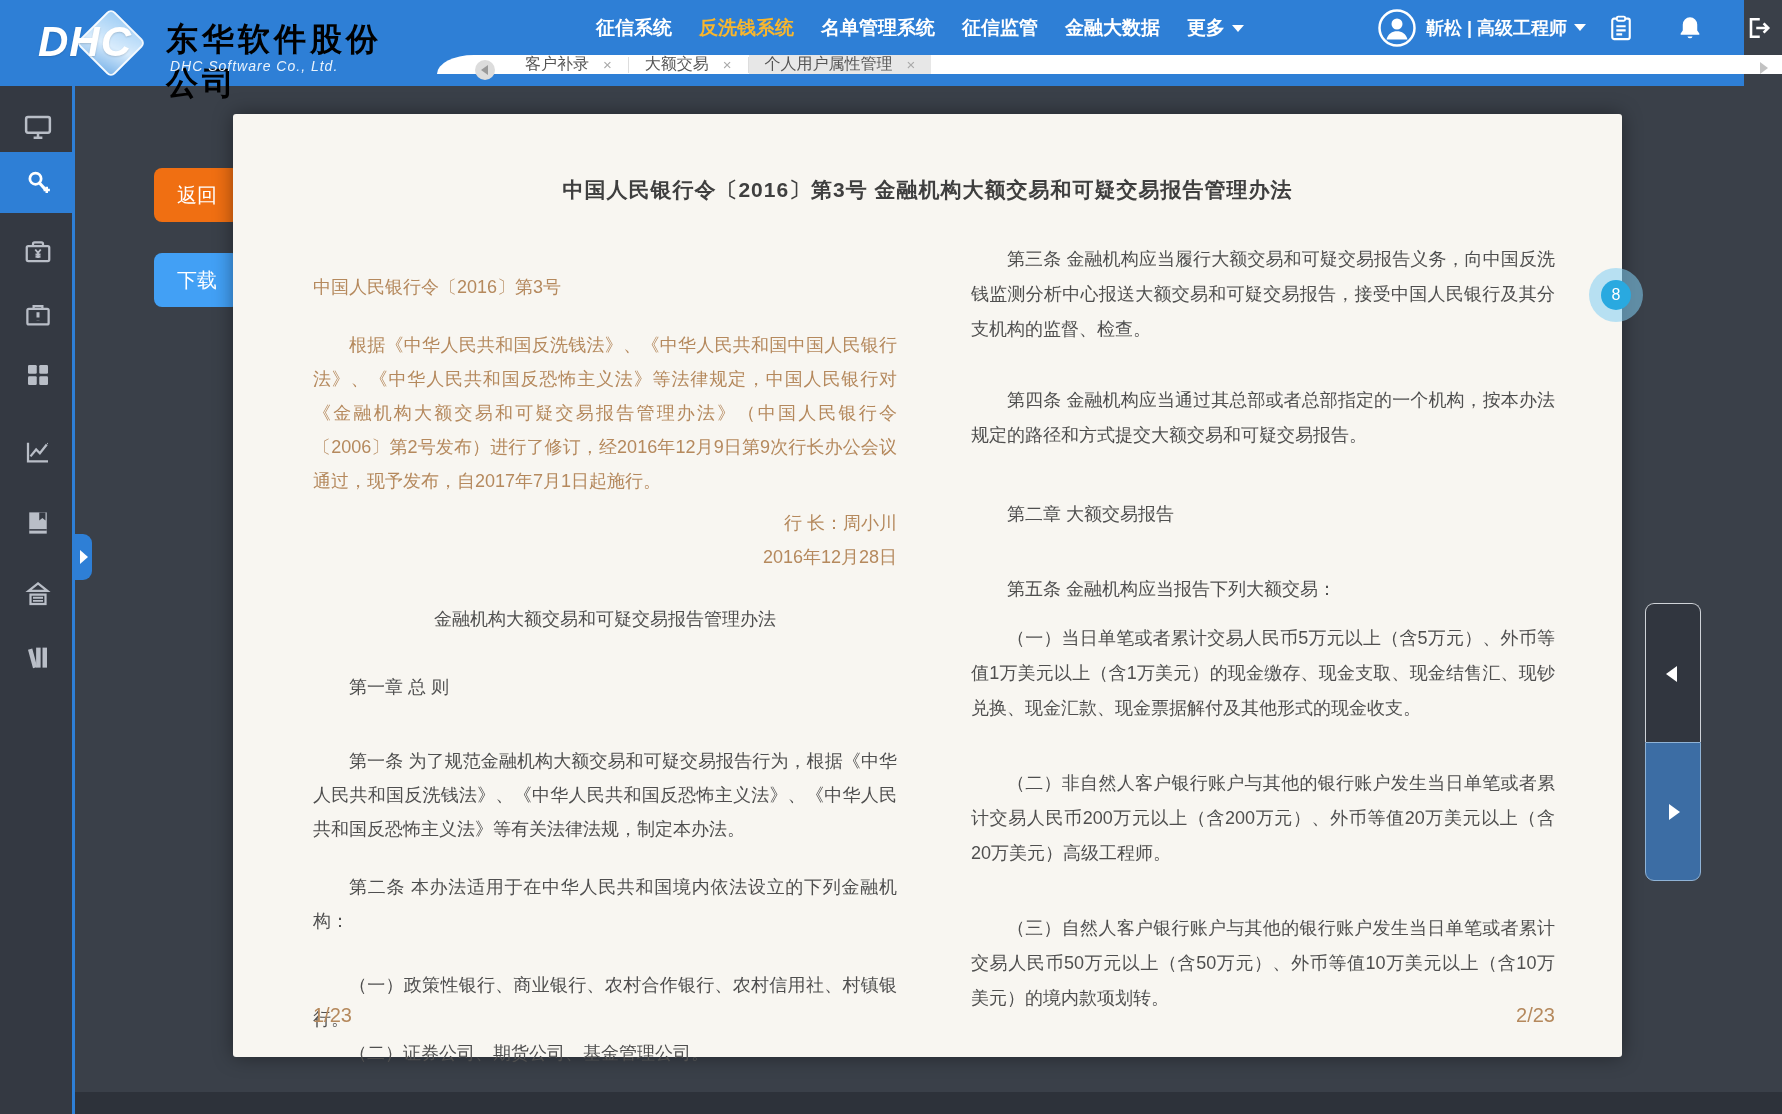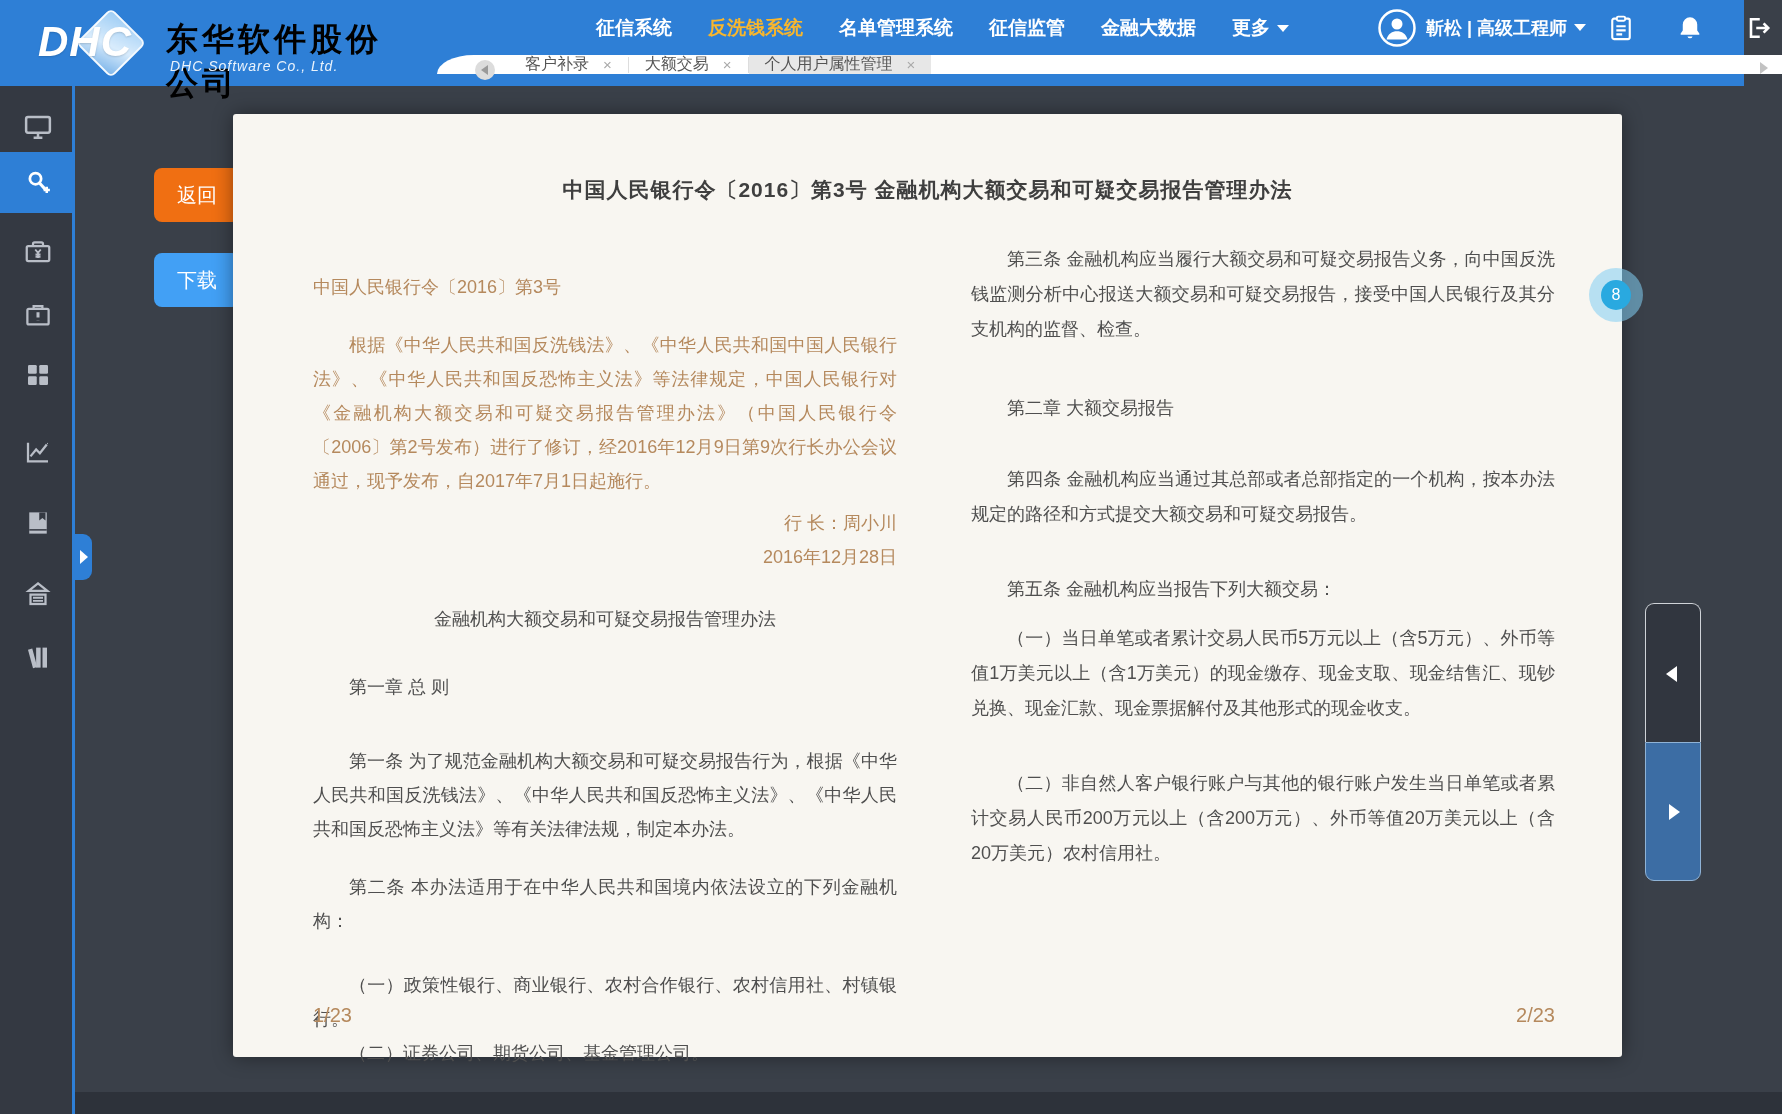--- a/index.html
+++ b/index.html
@@ -20,21 +20,21 @@
     transform:rotate(45deg); border-radius:6px;
   }
   .dhc-text {
     position:absolute; left:8px; top:12px; width:160px;
     font-style:italic; font-weight:900; font-size:42px; color:#fff; letter-spacing:1px;
     text-shadow:0 1px 2px rgba(0,0,0,.15);
   }
   .company { position:absolute; left:136px; top:12px; font-size:32px; font-weight:bold; color:#000000; letter-spacing:4px; }
   .company-sub { position:absolute; left:140px; top:52px; font-size:14px; font-style:italic; color:#eaf3fc; letter-spacing:1px; }
 
-  .nav { position:absolute; left:596px; top:0; height:55px; display:flex; align-items:center; gap:36px; }
+  .nav { position:absolute; left:596px; top:0; height:55px; display:flex; align-items:center; gap:27px; }
   .nav-item { font-size:19px; color:#fff; font-weight:bold; cursor:pointer; white-space:nowrap; }
   .nav-item.active { color:#f8b62d; }
   .caret { display:inline-block; width:0; height:0; border-left:6px solid transparent; border-right:6px solid transparent; border-top:7px solid #fff; margin-left:7px; vertical-align:middle; }
 
   .user-area { position:absolute; left:1378px; top:0; height:55px; display:flex; align-items:center; }
   .avatar { width:38px; height:38px; }
   .user-name { margin-left:10px; font-size:18px; font-weight:bold; color:#fff; white-space:nowrap; }
   .hdr-icon { position:absolute; top:14px; width:28px; height:28px; cursor:pointer; }
   .icon-clipboard { left:1607px; }
   .icon-bell { left:1676px; }
@@ -271,25 +271,26 @@
     <p class="ind m34">第一章 总 则</p>
     <p class="ind m40">第一条 为了规范金融机构大额交易和可疑交易报告行为，根据《中华人民共和国反洗钱法》、《中华人民共和国反恐怖主义法》、《中华人民共和国反恐怖主义法》等有关法律法规，制定本办法。</p>
     <p class="ind m24">第二条 本办法适用于在中华人民共和国境内依法设立的下列金融机构：</p>
     <p class="ind m30">（一）政策性银行、商业银行、农村合作银行、农村信用社、村镇银行。</p>
     <p class="ind m0">（二）证券公司、期货公司、基金管理公司。</p>
   </div>
   <div class="page-num pl">1/23</div>
 
   <div class="col col-right">
     <p class="ind">第三条 金融机构应当履行大额交易和可疑交易报告义务，向中国反洗钱监测分析中心报送大额交易和可疑交易报告，接受中国人民银行及其分支机构的监督、检查。</p>
+    <p class="ind m36">第四条 金融机构应当通过其总部或者总部指定的一个机构，按本办法规定的路径和方式提交大额交易和可疑交易报告。</p>
     <p class="ind m44">第二章 大额交易报告</p>
-    <p class="ind m36">第四条 金融机构应当通过其总部或者总部指定的一个机构，按本办法规定的路径和方式提交大额交易和可疑交易报告。</p>
     <p class="ind m40">第五条 金融机构应当报告下列大额交易：</p>
     <p class="ind m14">（一）当日单笔或者累计交易人民币5万元以上（含5万元）、外币等值1万美元以上（含1万美元）的现金缴存、现金支取、现金结售汇、现钞兑换、现金汇款、现金票据解付及其他形式的现金收支。</p>
-    <p class="ind m40">（二）非自然人客户银行账户与其他的银行账户发生当日单笔或者累计交易人民币200万元以上（含200万元）、外币等值20万美元以上（含20万美元）农村信用社。</p>
+    <p class="ind m40">（二）非自然人客户银行账户与其他的银行账户发生当日单笔或者累计交易人民币200万元以上（含200万元）、外币等值20万美元以上（含20万美元）高级工程师。</p>
+    <p class="ind m40">（三）自然人客户银行账户与其他的银行账户发生当日单笔或者累计交易人民币50万元以上（含50万元）、外币等值10万美元以上（含10万美元）的境内款项划转。</p>
   </div>
   <div class="page-num pr">2/23</div>
 </div>
 
 <div class="badge-outer">
   <div class="badge-inner">8</div>
 </div>
 
 <div class="pager">
   <div class="pager-prev"></div>

